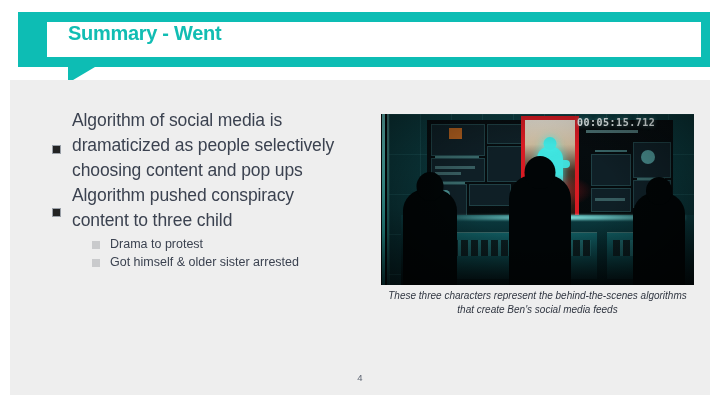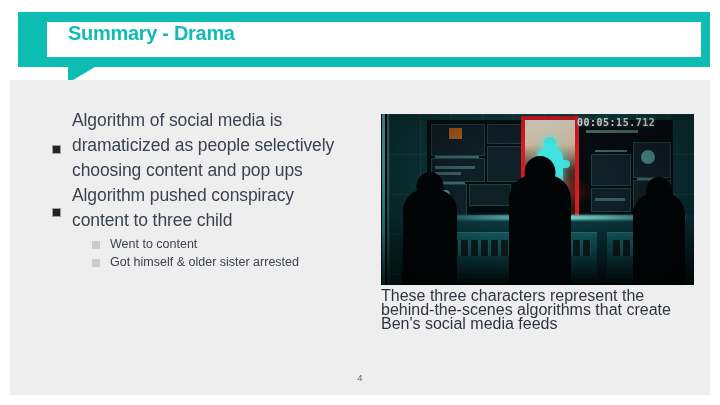--- a/index.html
+++ b/index.html
@@ -132,22 +132,23 @@
     position: absolute;
     inset: 0;
     overflow: hidden;
     background: #05090b;
   }
   .caption {
     position: absolute;
     left: 381px;
     top: 289px;
     width: 313px;
-    text-align: left;
-    font-size: 16px;
+    text-align: center;
+    font-style: italic;
+    font-size: 10px;
     line-height: 14px;
     color: #2f3540;
   }
 
   
   .slide-number {
     position: absolute;
     left: 0;
     top: 372px;
     width: 720px;
@@ -331,41 +332,41 @@
   }
 </style>
 </head>
 <body>
 
 <div class="slide">
 
   <div class="title-banner">
     <div class="title-inner"></div>
   </div>
-  <div class="title-text">Summary - Drama</div>
+  <div class="title-text">Summary - Went</div>
   <div class="title-tail"></div>
 
   <div class="content-panel"></div>
 
   <div class="bullets">
 
     <div class="bullet-row bullet-l1">
       <span class="marker"></span>
       <span class="btext">Algorithm of social media is dramaticized as people selectively choosing content and pop ups</span>
     </div>
 
     <div class="bullet-row bullet-l1">
       <span class="marker"></span>
       <span class="btext">Algorithm pushed conspiracy content to three child</span>
     </div>
 
     <div class="sublist">
       <div class="bullet-l2">
         <span class="marker"></span>
-        <span class="btext">Went to content</span>
+        <span class="btext">Drama to protest</span>
       </div>
       <div class="bullet-l2">
         <span class="marker"></span>
         <span class="btext">Got himself &amp; older sister arrested</span>
       </div>
     </div>
 
   </div>
 
   <div class="figure">

